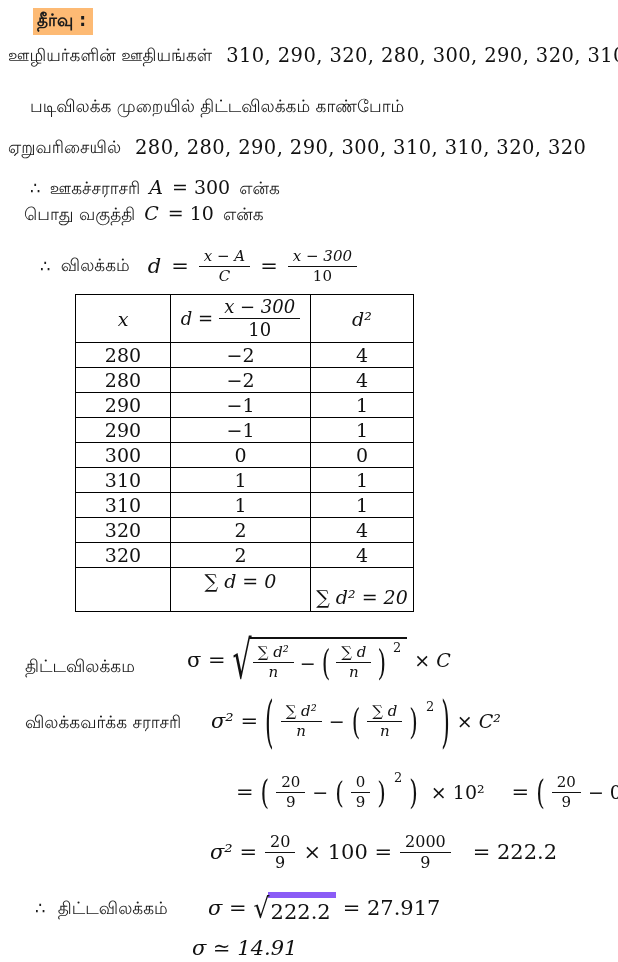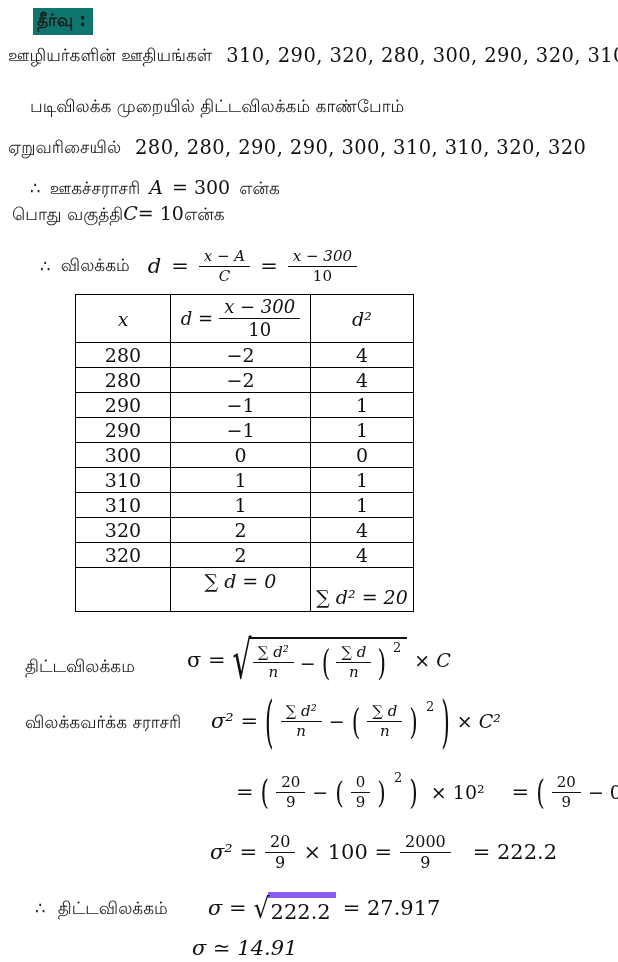--- a/index.html
+++ b/index.html
@@ -7,21 +7,21 @@
   .page { position:relative; width:618px; height:962px; background:#ffffff;
           color:#141414; font-family:"DejaVu Sans",sans-serif; overflow:hidden; }
   .abs { position:absolute; }
   .row { display:flex; align-items:center; white-space:nowrap; }
   .base { display:flex; align-items:baseline; white-space:nowrap; }
   .tam { font-size:17px; color:#1c1c1c; }
   .bold { font-weight:bold; }
   .serif { font-family:"DejaVu Serif",serif; }
   .it { font-style:italic; }
   .nums { font-family:"DejaVu Serif",serif; font-size:19px; letter-spacing:.4px; color:#111; }
-  .hl { background:#0f766e; padding:2px 7px 3px 4px; display:inline-block; }
+  .hl { background:#fdba74; padding:2px 7px 3px 4px; display:inline-block; }
   .m19 { font-family:"DejaVu Serif",serif; font-size:19px; color:#111; }
   .m21 { font-family:"DejaVu Serif",serif; font-size:21px; color:#111; }
   .frac { display:inline-flex; flex-direction:column; align-items:center;
           font-family:"DejaVu Serif",serif; line-height:1.12; color:#111; }
   .frac .fn { border-bottom:1.8px solid #111; padding:0 5px 1px; }
   .frac .fd { padding-top:1px; }
   .f15 { font-size:15px; }
   .f16 { font-size:16px; }
   .f18 { font-size:18px; }
   .bigp { display:inline-block; font-family:"DejaVu Serif",serif; font-size:22px;
@@ -71,21 +71,21 @@
   </div>
 
   <div class="abs base" style="left:30px; top:176px; gap:9px;">
     <span class="tam">∴</span>
     <span class="tam">ஊகச்சராசரி</span>
     <span class="m19 it">A</span>
     <span class="m19">= 300</span>
     <span class="tam">என்க</span>
   </div>
 
-  <div class="abs base" style="left:12px; top:202px; ">
+  <div class="abs base" style="left:24px; top:202px; gap:9px;">
     <span class="tam">பொது வகுத்தி</span>
     <span class="m19 it">C</span>
     <span class="m19">= 10</span>
     <span class="tam">என்க</span>
   </div>
 
   <div class="abs row" style="left:40px; top:240px; height:52px; gap:10px;">
     <span class="tam">∴</span>
     <span class="tam" style="margin-right:8px;">விலக்கம்</span>
     <span class="m21 it">d</span>

